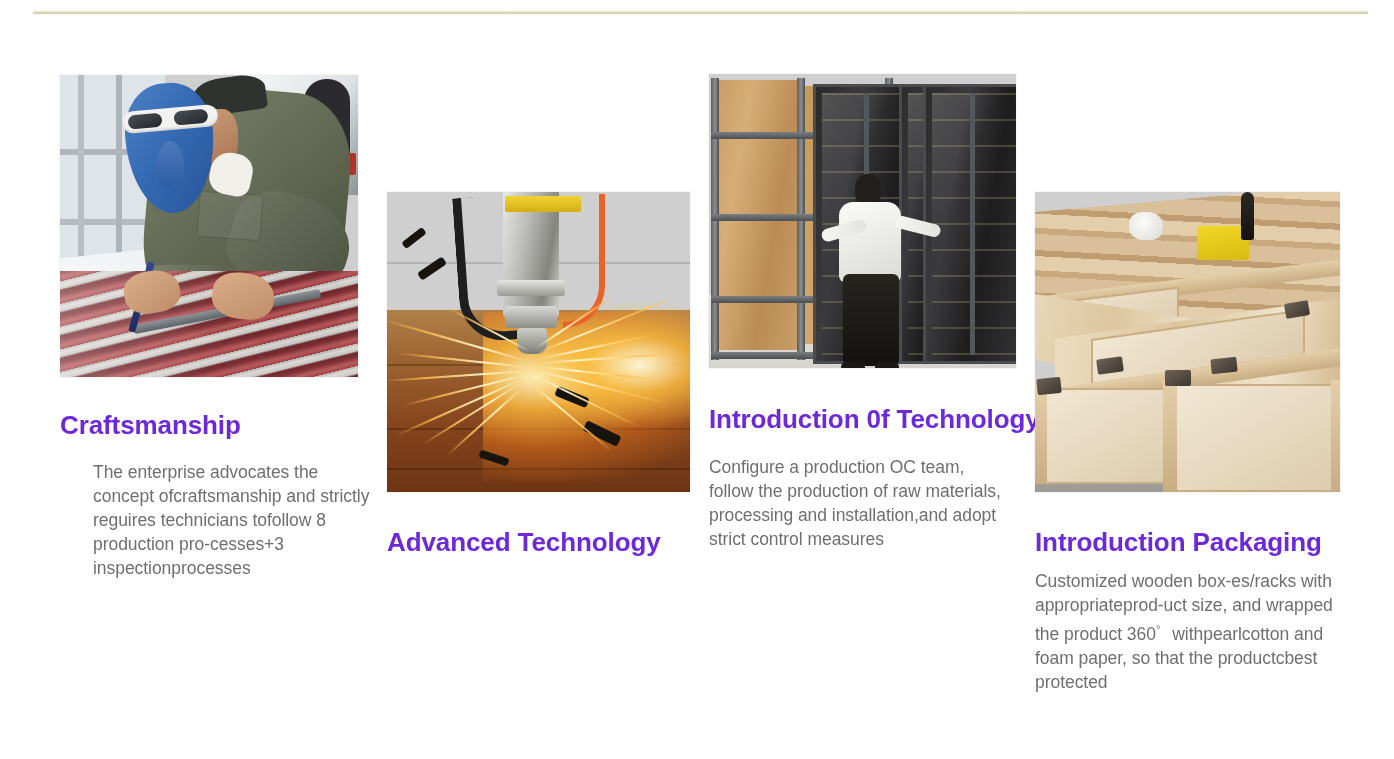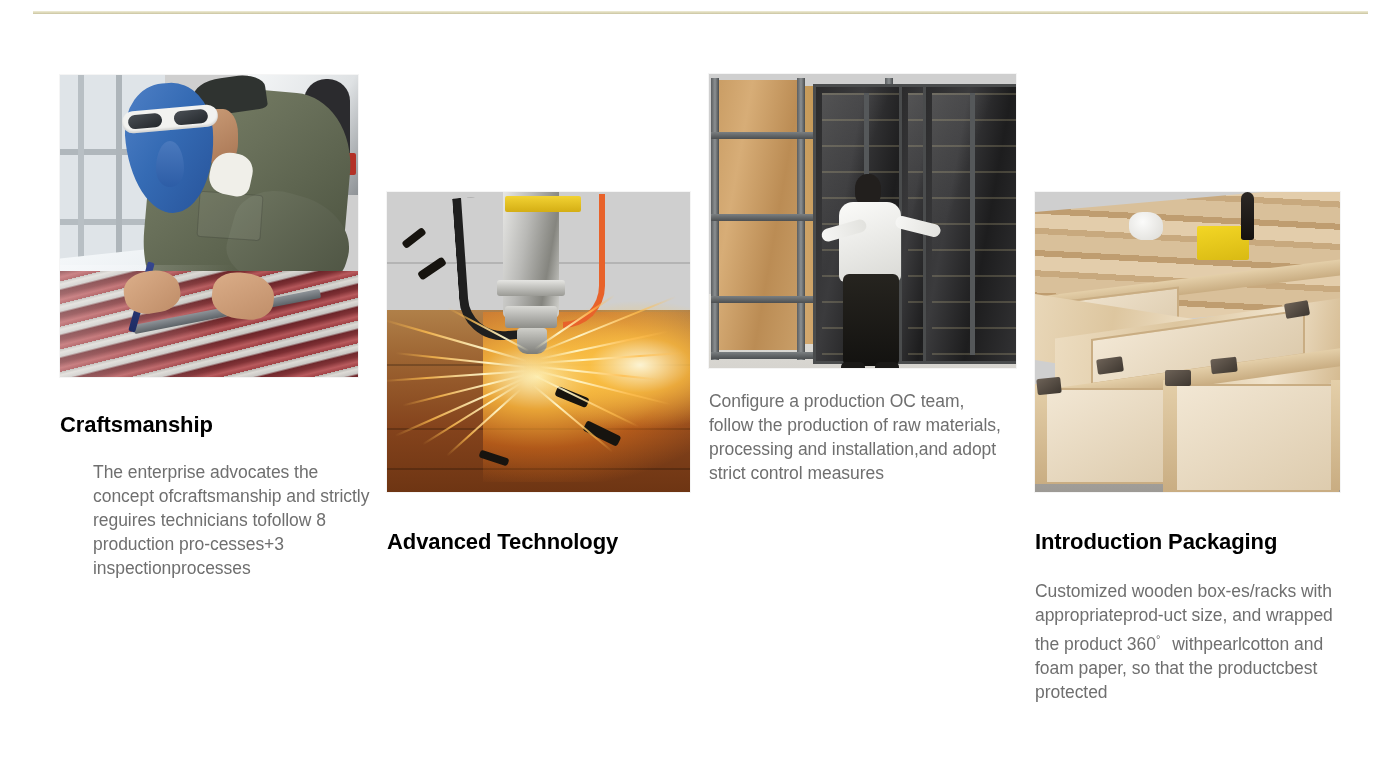--- a/index.html
+++ b/index.html
@@ -35,24 +35,24 @@
     overflow: hidden;
     background: #cfcfcf;
     box-shadow: 0 0 0 1px rgba(0,0,0,0.04);
   }
   .card .photo .shade {
     position: absolute;
     inset: 0;
   }
   .card h2 {
     margin: 0;
-    font-size: 22px;
+    font-size: 26px;
     line-height: 30px;
     font-weight: 700;
-    color: #000000;
+    color: #6d28d9;
     letter-spacing: -0.1px;
     white-space: nowrap;
   }
   .card p {
     margin: 0;
     font-size: 17.5px;
     line-height: 24px;
     color: #6f6f6f;
     letter-spacing: -0.05px;
   }
@@ -78,21 +78,21 @@
   #card-equipment p  { margin-top: 22px; width: 298px; }
 
   #card-technology { left: 709px;  top: 74px;  width: 310px; }
   #card-technology .photo { width: 307px; height: 294px; }
   #card-technology h2 { margin-top: 36px; }
   #card-technology p  { margin-top: 21px; width: 300px; }
 
   #card-packaging { left: 1035px; top: 192px; width: 305px; }
   #card-packaging .photo { width: 305px; height: 300px; }
   #card-packaging h2 { margin-top: 35px; }
-  #card-packaging p  { margin-top: 22px; width: 300px; }
+  #card-packaging p  { margin-top: 12px; width: 300px; }
 
   
   .ph1 { background:
       linear-gradient(#e9edf0 0%, #e2e7eb 40%, #dfe3e6 100%); }
   .ph1 .bg-rack {
     position:absolute; left:0; top:0; width:105px; height:190px;
     background:
       linear-gradient(90deg, rgba(255,255,255,0) 0 18px, #b8bfc4 18px 24px, rgba(255,255,255,0) 24px 56px, #aeb5ba 56px 62px, rgba(255,255,255,0) 62px),
       linear-gradient(0deg, rgba(255,255,255,0) 0 40px, #b5bcc1 40px 46px, rgba(255,255,255,0) 46px 110px, #b0b7bc 110px 116px, rgba(255,255,255,0) 116px),
       #dfe4e8;
@@ -483,20 +483,21 @@
       <div class="person-head" style="left:146px; top:100px"></div>
       <div class="person-shirt" style="left:130px; top:128px"></div>
       <div class="person-arm" style="left:112px; top:150px; transform:rotate(-16deg)"></div>
       <div class="person-arm" style="left:186px; top:146px; transform:rotate(14deg)"></div>
       <div class="person-pants" style="left:134px; top:200px"></div>
       <div class="shoe" style="left:132px; top:288px"></div>
       <div class="shoe" style="left:166px; top:288px"></div>
     </div>
   </div>
 
+  <h2>Introduction 0f Technology</h2>
   <p>Configure a production OC team, follow the production of raw materials, processing and installation,and adopt strict control measures</p>
 </div>
 
 <div class="card" id="card-packaging">
 
   <div class="photo ph4">
     <div class="shade">
       <div class="floor"></div>
       <div class="crate-back"></div>
 

